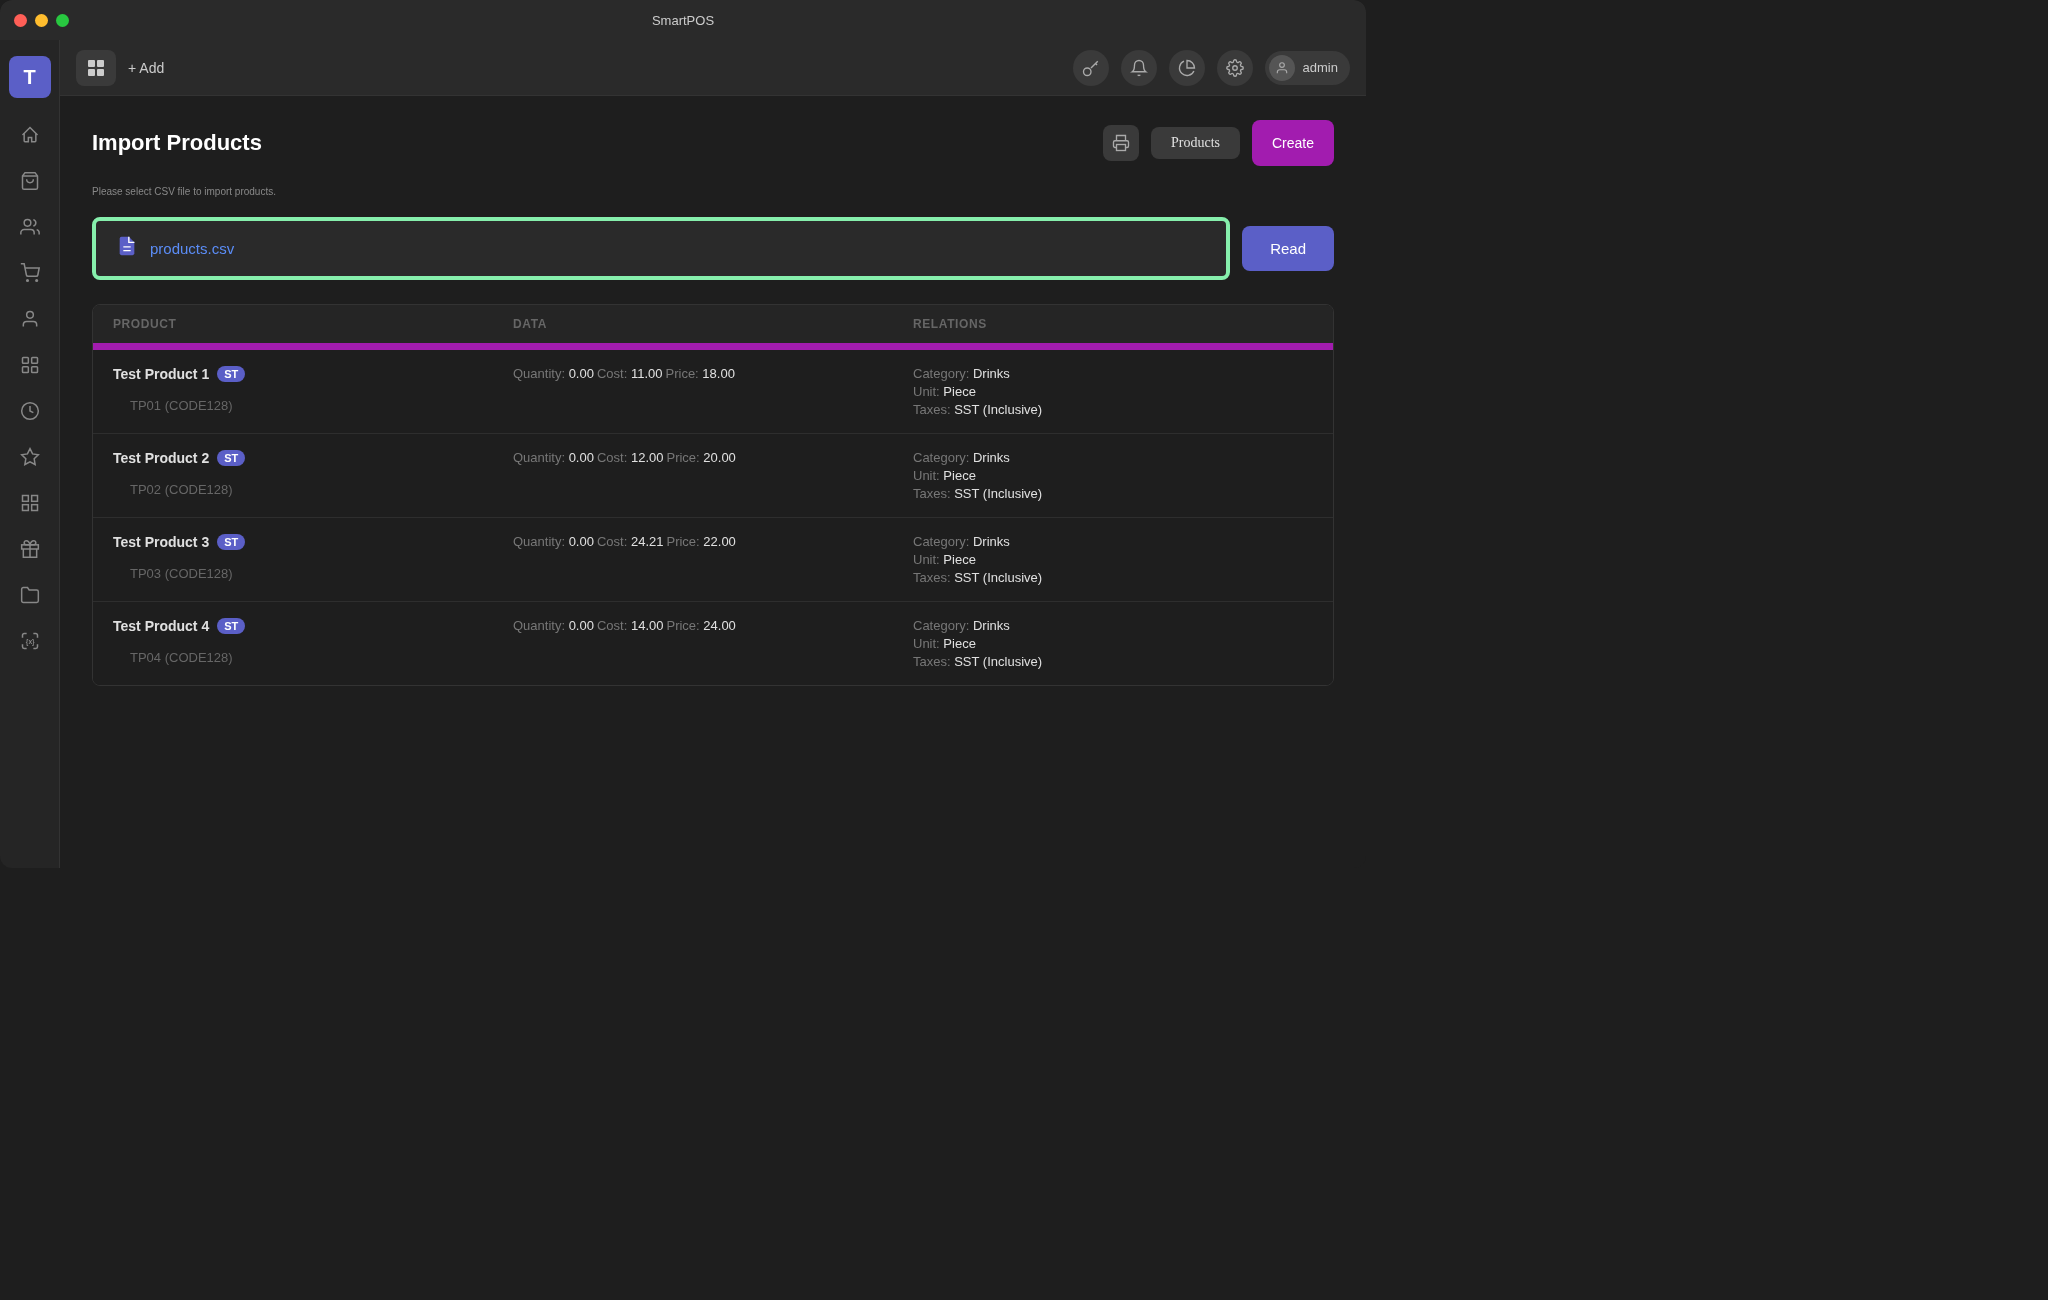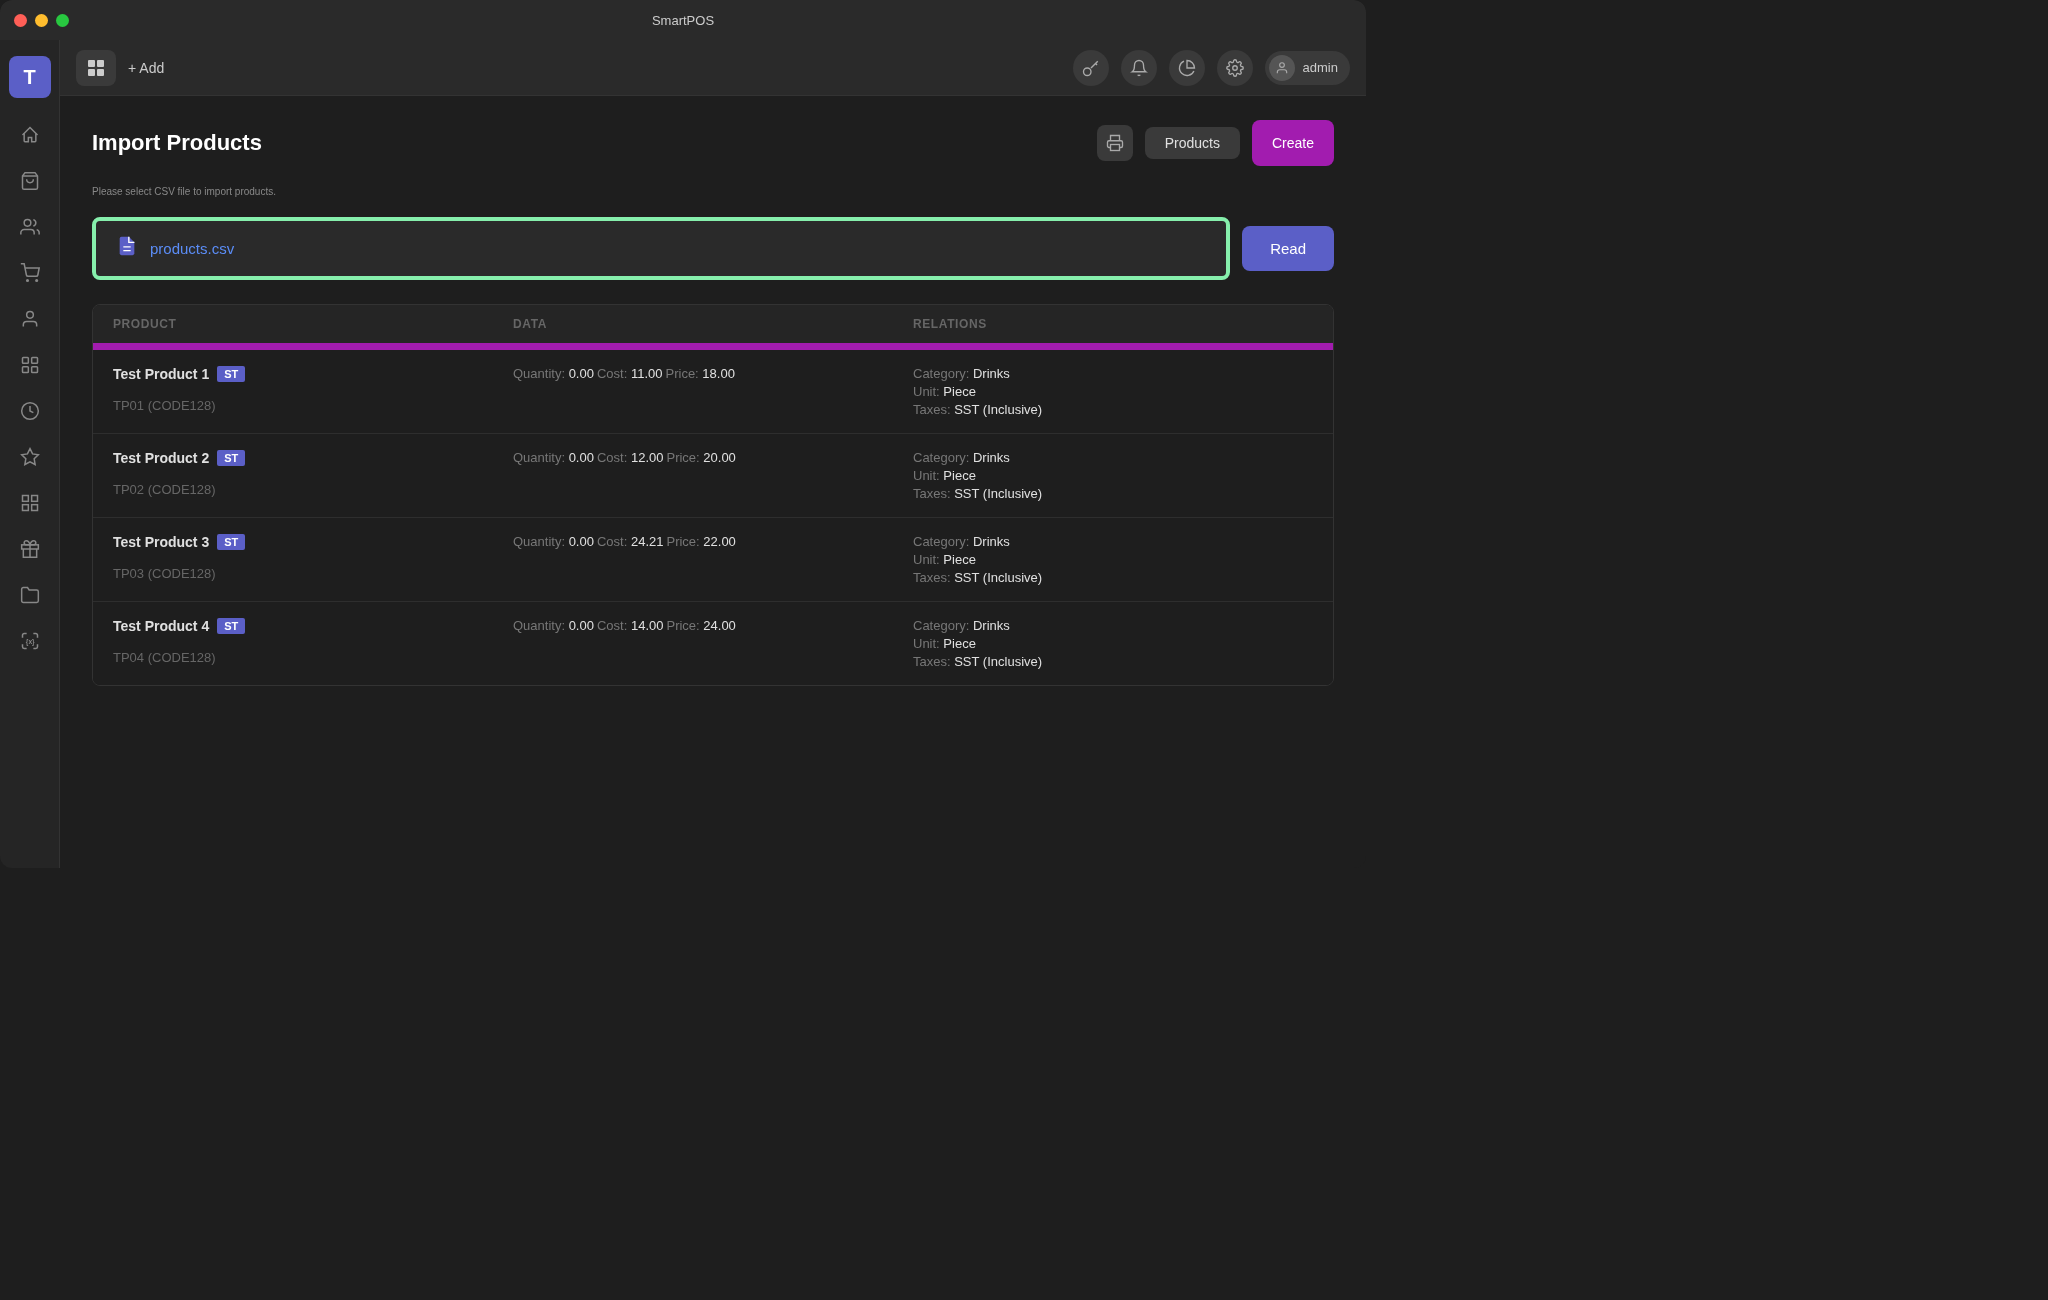--- a/index.html
+++ b/index.html
@@ -183,20 +183,21 @@
     }
     .products-btn {
       background: #3a3a3a;
       color: #e0e0e0;
       border: none;
       border-radius: 8px;
       padding: 8px 20px;
       font-size: 14px;
       font-weight: 500;
       cursor: pointer;
+      font-family: Liberation Serif, serif;
     }
     .create-btn {
       background: #a21caf;
       color: #fff;
       border: none;
       border-radius: 8px;
       padding: 15px 20px;
       font-size: 14px;
       font-weight: 500;
       cursor: pointer;
@@ -290,25 +291,26 @@
       font-size: 14px;
       font-weight: 600;
       color: #e0e0e0;
     }
     .product-badge {
       background: #5b5fc7;
       color: #fff;
       font-size: 11px;
       font-weight: 600;
       padding: 2px 7px;
-      border-radius: 2px;
+      border-radius: 8px;
     }
     .product-code {
       font-size: 13px;
       color: #666;
+      margin-left: 17px;
     }
 
     .data-cell {
       display: flex;
       gap: 3px;
     }
     .data-line {
       font-size: 13px;
       color: #777;
     }

